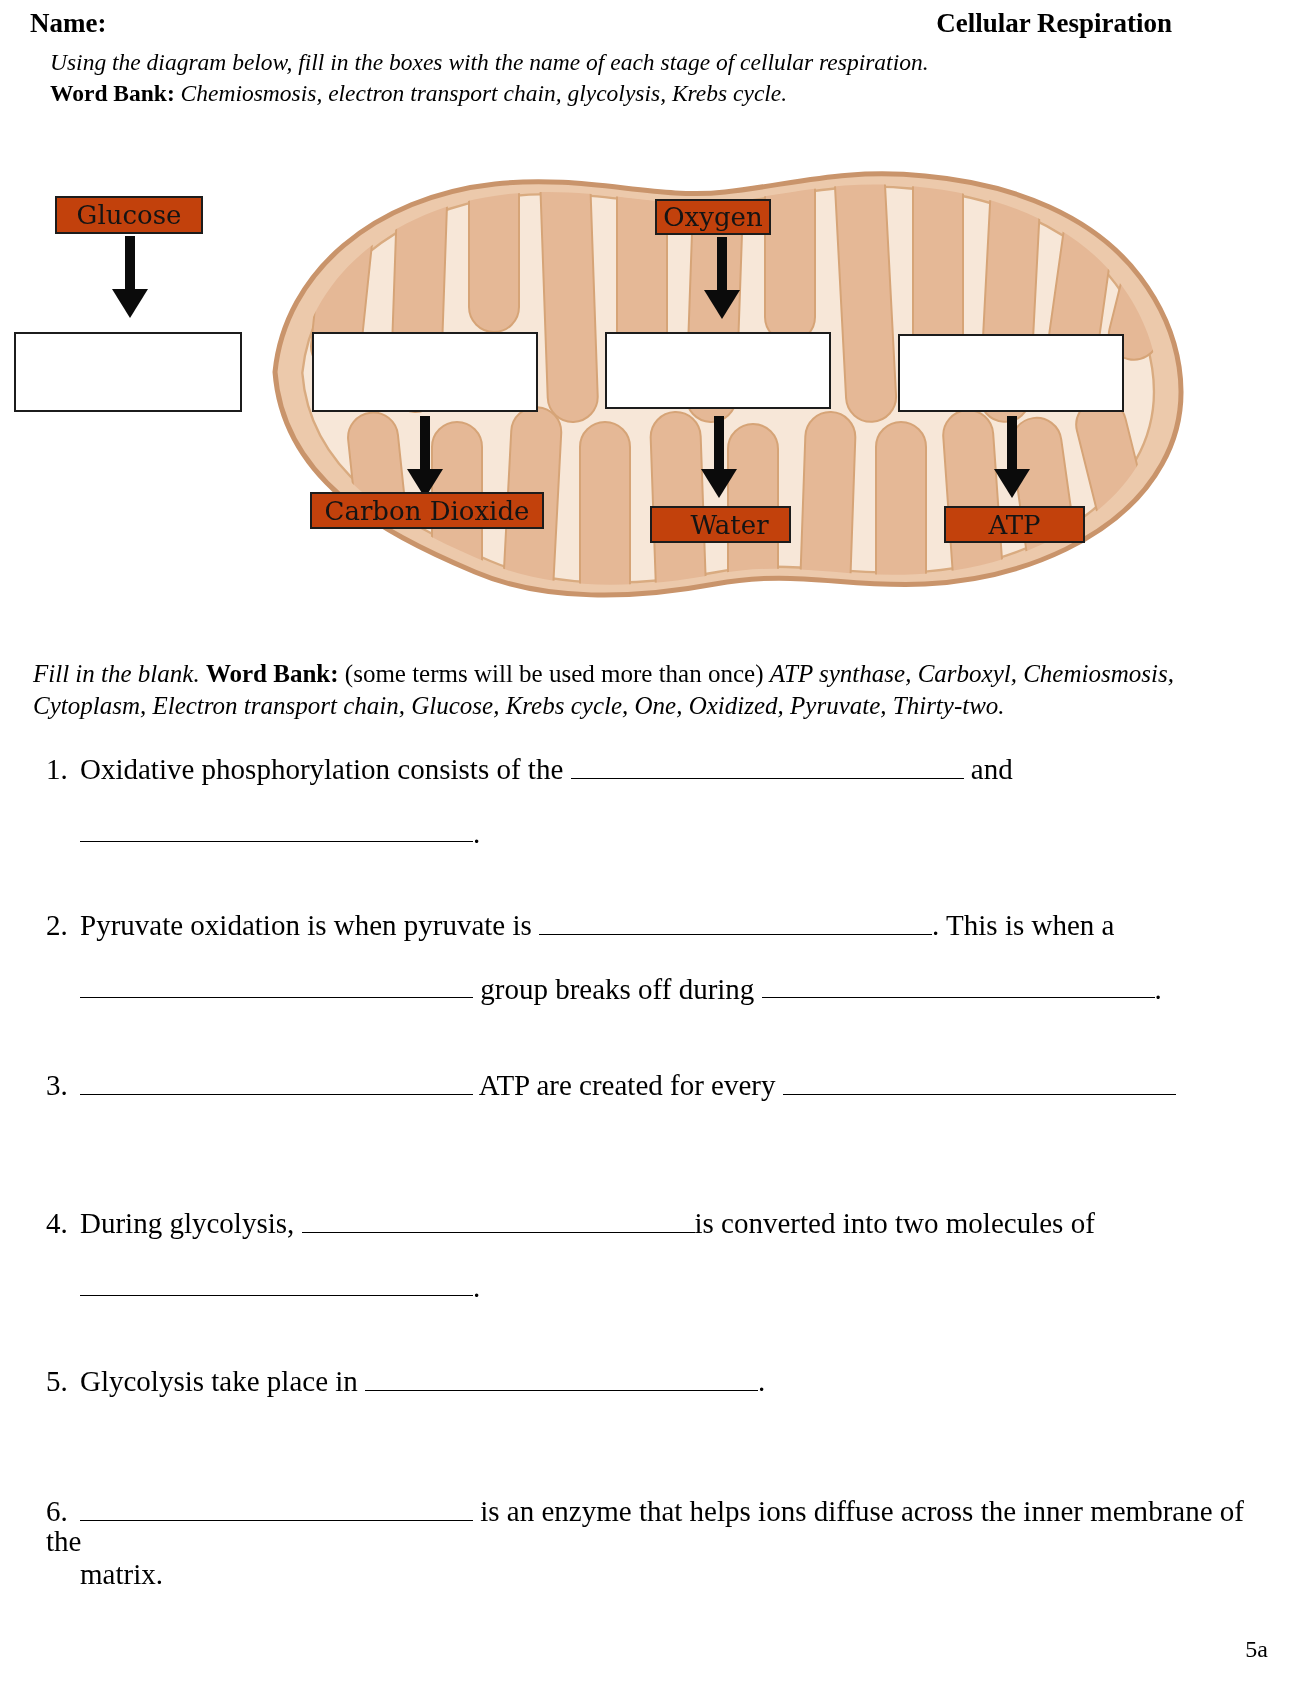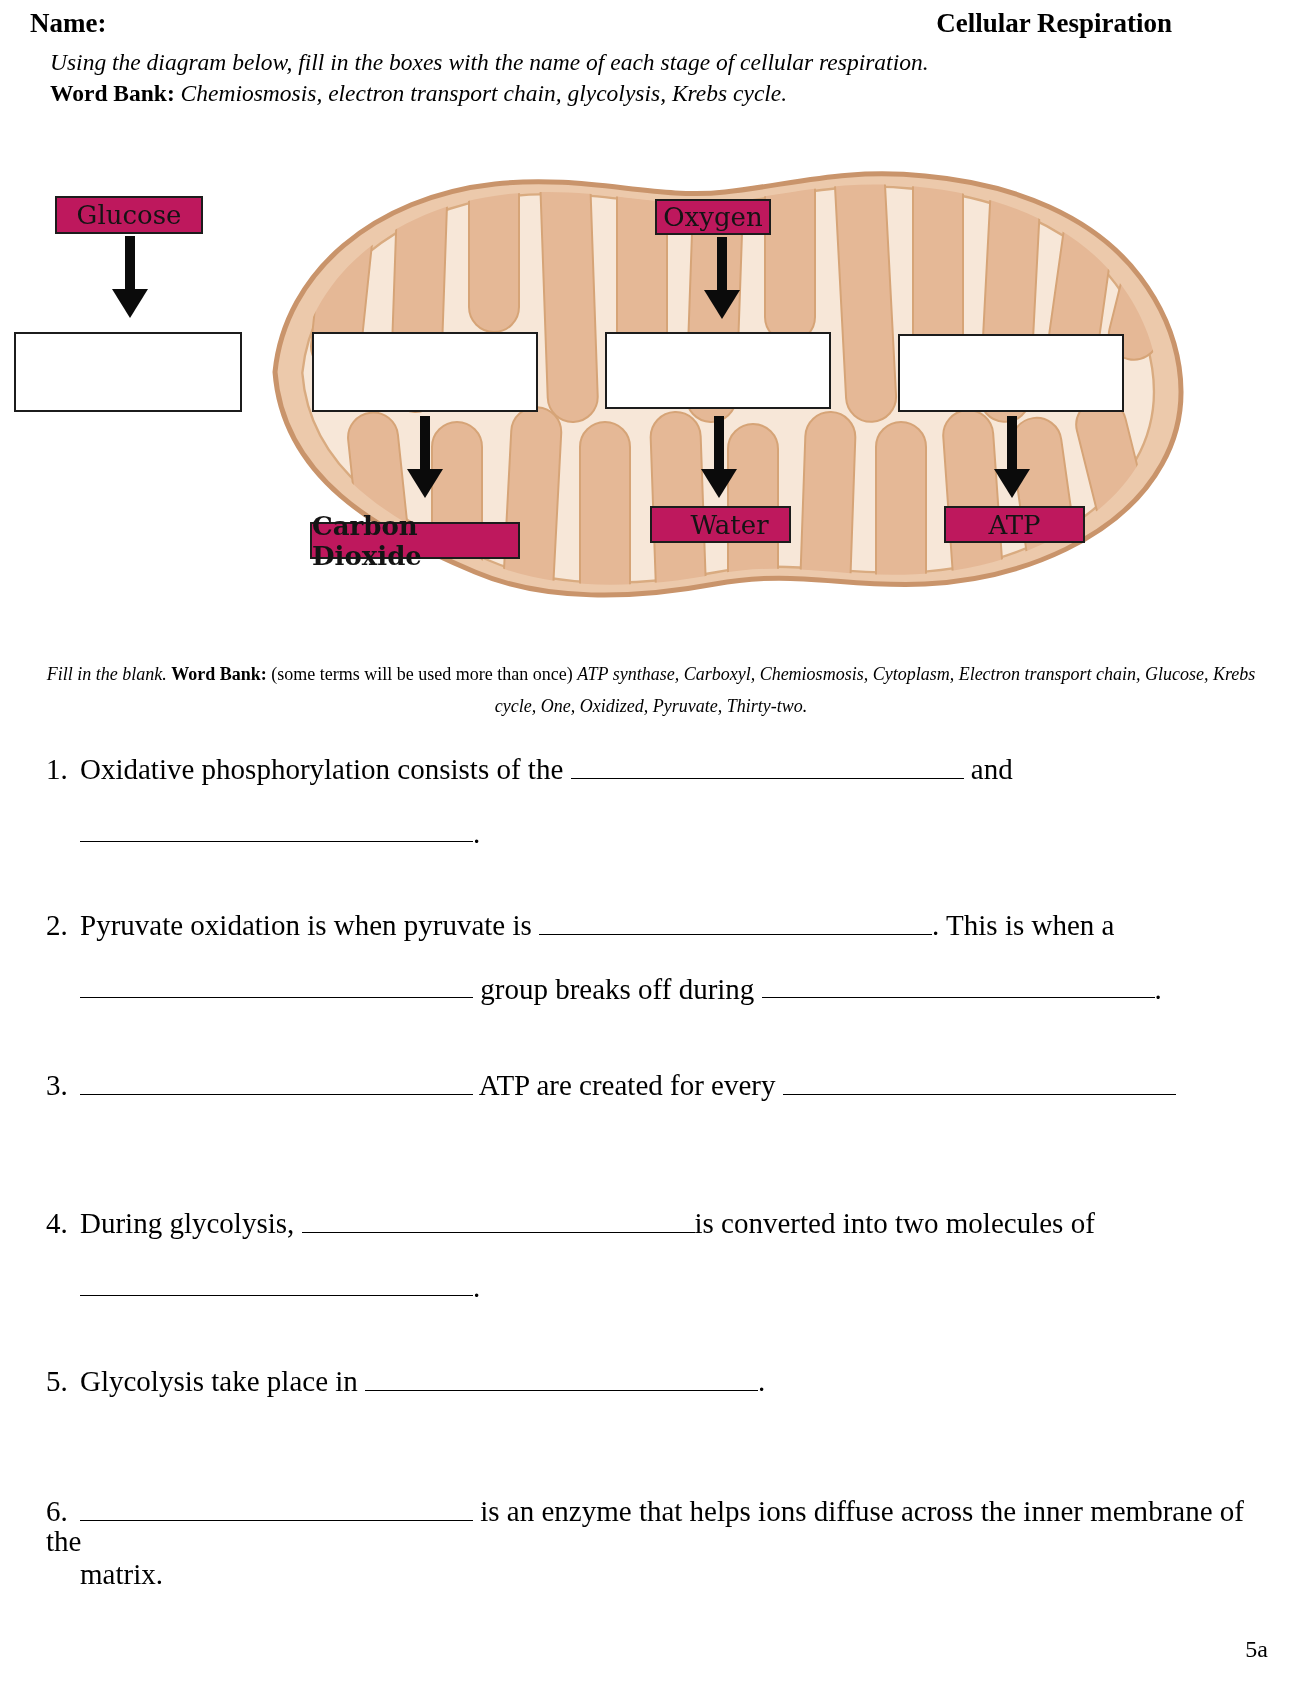--- a/index.html
+++ b/index.html
@@ -20,47 +20,47 @@
   .page-title { position:absolute; top:8px; right:137px; font-size:27px; font-weight:bold; }
 
   
   .instructions { position:absolute; top:47px; left:50px; width:1150px; font-size:23.5px; line-height:31px; }
 
   
   .diagram { position:absolute; top:160px; left:0; width:1309px; height:478px; }
   .mito { position:absolute; left:255px; top:2px; }
 
   .lbl-box {
-    position:absolute; background:#be185d; border:2px solid #1c1c1c;
+    position:absolute; background:#c2410c; border:2px solid #1c1c1c;
     display:flex; align-items:center; justify-content:center;
     font-family:"DejaVu Serif", serif; font-size:26px; color:#141414;
   }
   .lbl-glucose { left:55px;  top:36px;  width:148px; height:38px; }
   .lbl-oxygen  { left:655px; top:39px;  width:116px; height:36px; }
-  .lbl-co2     { left:310px; top:362px; width:210px; height:37px;font-weight:bold; }
+  .lbl-co2     { left:310px; top:332px; width:234px; height:37px; }
   .lbl-water   { left:650px; top:346px; width:141px; height:37px;padding-left:18px; }
   .lbl-atp     { left:944px; top:346px; width:141px; height:37px; }
 
   .empty-box { position:absolute; background:#fff; border:2.5px solid #1c1c1c; }
   .box-1 { left:14px;  top:172px; width:228px; height:80px; }
   .box-2 { left:312px; top:172px; width:226px; height:80px; }
   .box-3 { left:605px; top:172px; width:226px; height:77px; }
   .box-4 { left:898px; top:174px; width:226px; height:78px; }
 
   .arrow { position:absolute; width:36px; display:flex; flex-direction:column; align-items:center; }
   .arrow-shaft { width:10px; height:53px; background:#0b0b0b; }
   .arrow-head { width:0; height:0; border-left:18px solid transparent; border-right:18px solid transparent; border-top:29px solid #0b0b0b; }
   .arr-1 { left:112px; top:76px; }
   .arr-2 { left:704px; top:77px; }
   .arr-3 { left:407px; top:256px; }
   .arr-4 { left:701px; top:256px; }
   .arr-5 { left:994px; top:256px; }
 
   
-  .fib-intro { position:absolute; top:658px; left:42px; width:1218px; font-size:18px; line-height:32px;text-align:center; }
+  .fib-intro { position:absolute; top:658px; left:33px; width:1218px; font-size:25px; line-height:32px; }
 
   .q { position:absolute; left:46px; width:1220px; font-size:29px; }
   .qline { line-height:30px; }
   .q-gap { margin-top:32px; }
   .q-tight { margin-top:3px; }
   .q-cont { margin-left:34px; }
   .qnum { display:inline-block; width:34px; }
   .blank { display:inline-block; width:393px; height:0.92em; border-bottom:1.6px solid #000; }
   .q1 { top:752px; } .q2 { top:908px; } .q3 { top:1068px; }
   .q4 { top:1206px; } .q5 { top:1364px; } .q6 { top:1494px; }

